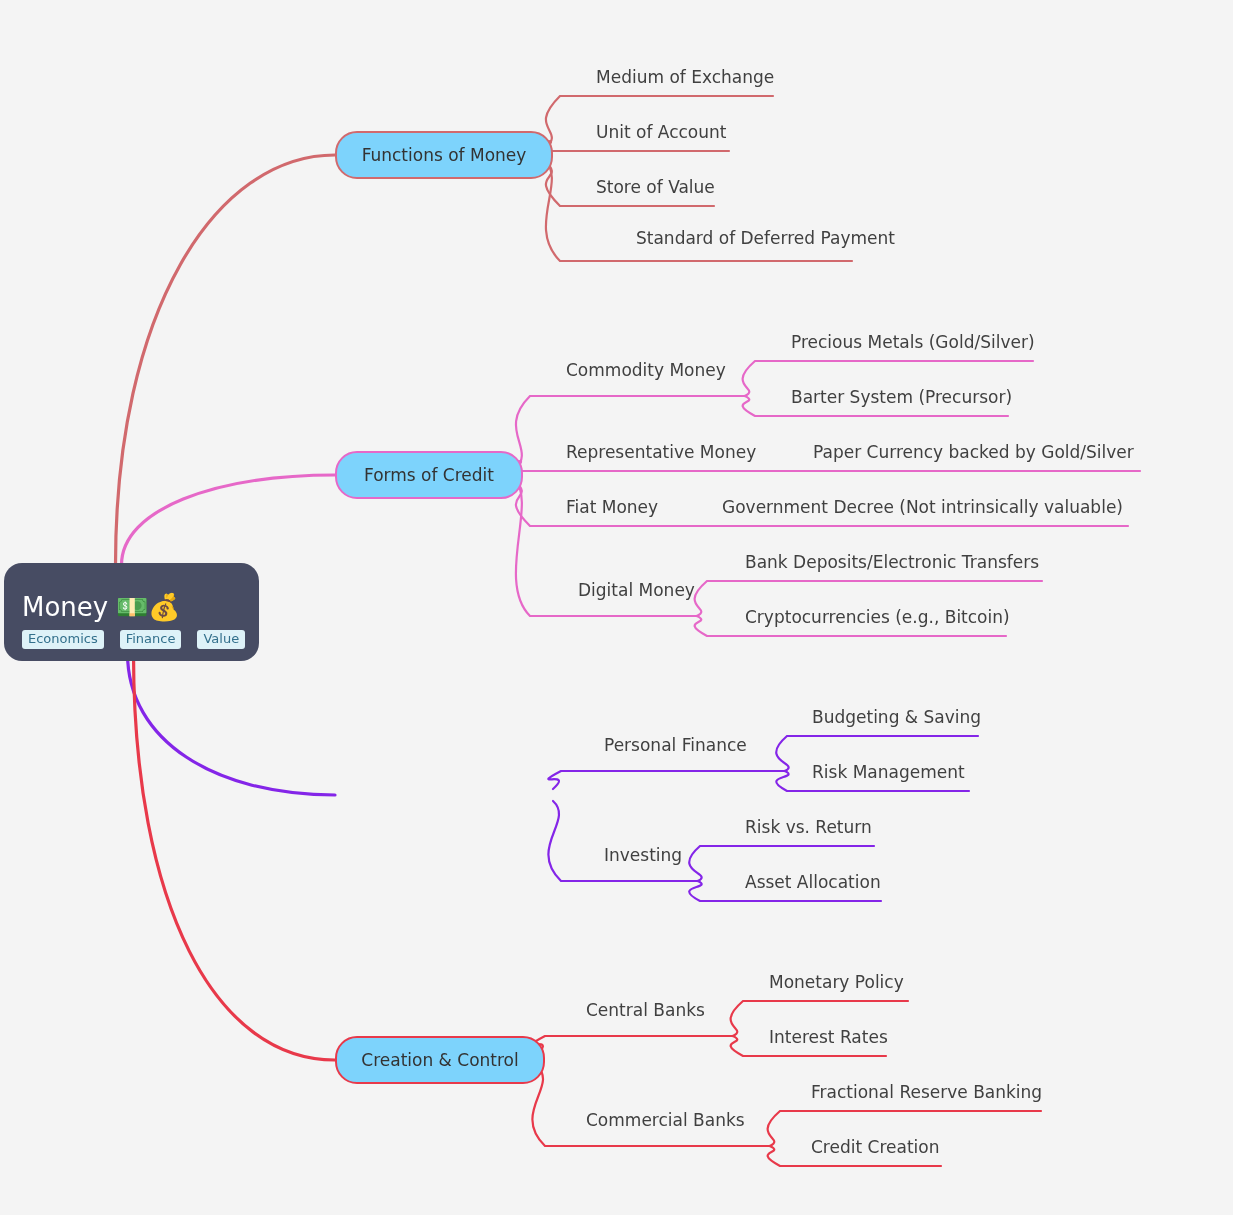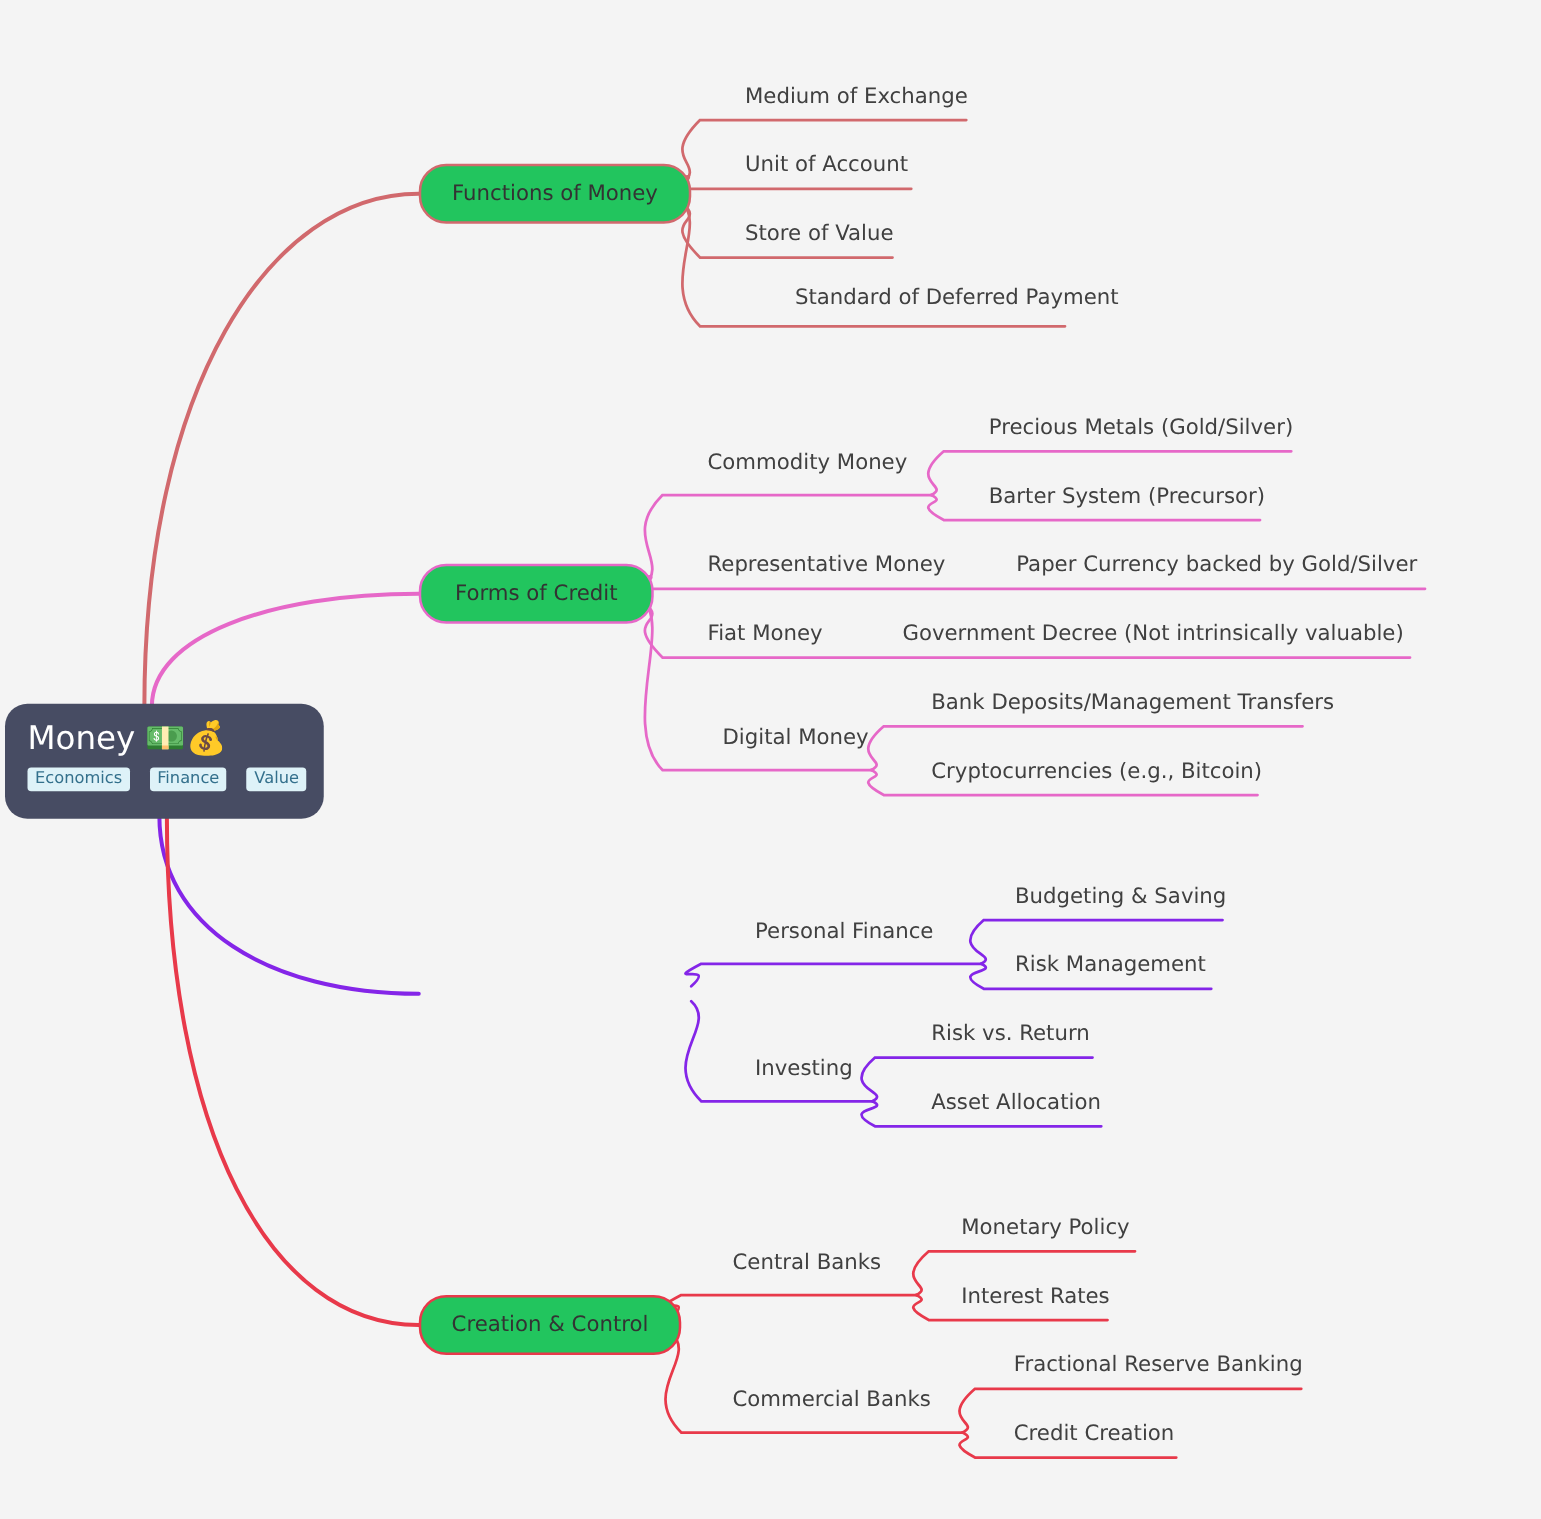--- a/index.html
+++ b/index.html
@@ -15,38 +15,38 @@
   .label{
     position:absolute;
     color:#404040;
     font-size:17px;
     line-height:1;
     white-space:nowrap;
     font-family:"DejaVu Sans","Liberation Sans",sans-serif;
   }
   .branch-node{
     position:absolute;
-    background:#22c55e;
+    background:#7dd3fc;
     border:2.5px solid #cccccc;
     border-radius:22px;
     display:flex;
     align-items:center;
     justify-content:center;
     box-sizing:border-box;
     font-size:17px;
     color:#333333;
     white-space:nowrap;
     padding:0 18px;
   }
   .root-node{
     position:absolute;
     background:#474c63;
     border-radius:18px;
     box-sizing:border-box;
-    padding:14px 18px 12px 18px;
+    padding:30px 18px 12px 18px;
     display:flex;
     flex-direction:column;
     align-items:flex-start;
     gap:8px;
   }
   .root-title{
     color:#ffffff;
     font-size:26px;
     line-height:1.1;
     white-space:nowrap;
@@ -118,21 +118,21 @@
       <span>Forms of Credit</span>
     </div>
     <div class="label sub-label" style="left: 566px; top: 362px;">Commodity Money</div>
     <div class="label leaf-label" style="left: 791px; top: 334px;">Precious Metals (Gold/Silver)</div>
     <div class="label leaf-label" style="left: 791px; top: 389px;">Barter System (Precursor)</div>
     <div class="label sub-label" style="left: 566px; top: 444px;">Representative Money</div>
     <div class="label leaf-label" style="left: 813px; top: 444px;">Paper Currency backed by Gold/Silver</div>
     <div class="label sub-label" style="left: 566px; top: 499px;">Fiat Money</div>
     <div class="label leaf-label" style="left: 722px; top: 499px;">Government Decree (Not intrinsically valuable)</div>
     <div class="label sub-label" style="left: 578px; top: 582px;">Digital Money</div>
-    <div class="label leaf-label" style="left: 745px; top: 554px;">Bank Deposits/Management Transfers</div>
+    <div class="label leaf-label" style="left: 745px; top: 554px;">Bank Deposits/Electronic Transfers</div>
     <div class="label leaf-label" style="left: 745px; top: 609px;">Cryptocurrencies (e.g., Bitcoin)</div>
     <div class="label sub-label" style="left: 604px; top: 737px;">Personal Finance</div>
     <div class="label leaf-label" style="left: 812px; top: 709px;">Budgeting &amp; Saving</div>
     <div class="label leaf-label" style="left: 812px; top: 764px;">Risk Management</div>
     <div class="label sub-label" style="left: 604px; top: 847px;">Investing</div>
     <div class="label leaf-label" style="left: 745px; top: 819px;">Risk vs. Return</div>
     <div class="label leaf-label" style="left: 745px; top: 874px;">Asset Allocation</div>
     <div class="branch-node" style="left: 335px; top: 1036px; width: 210px; height: 48px; border-color: rgb(232, 57, 74);">
       <span>Creation &amp; Control</span>
     </div>

